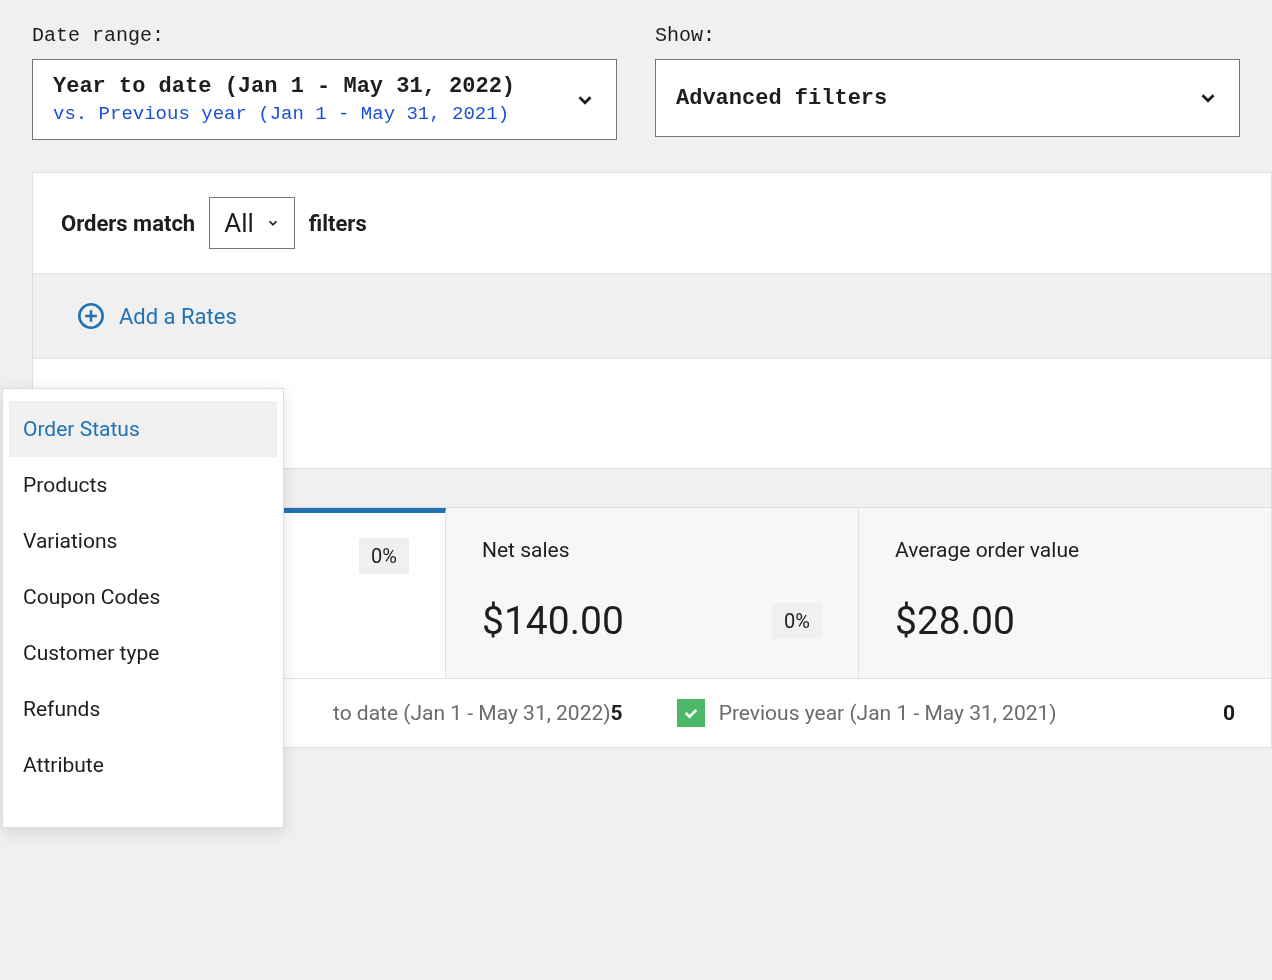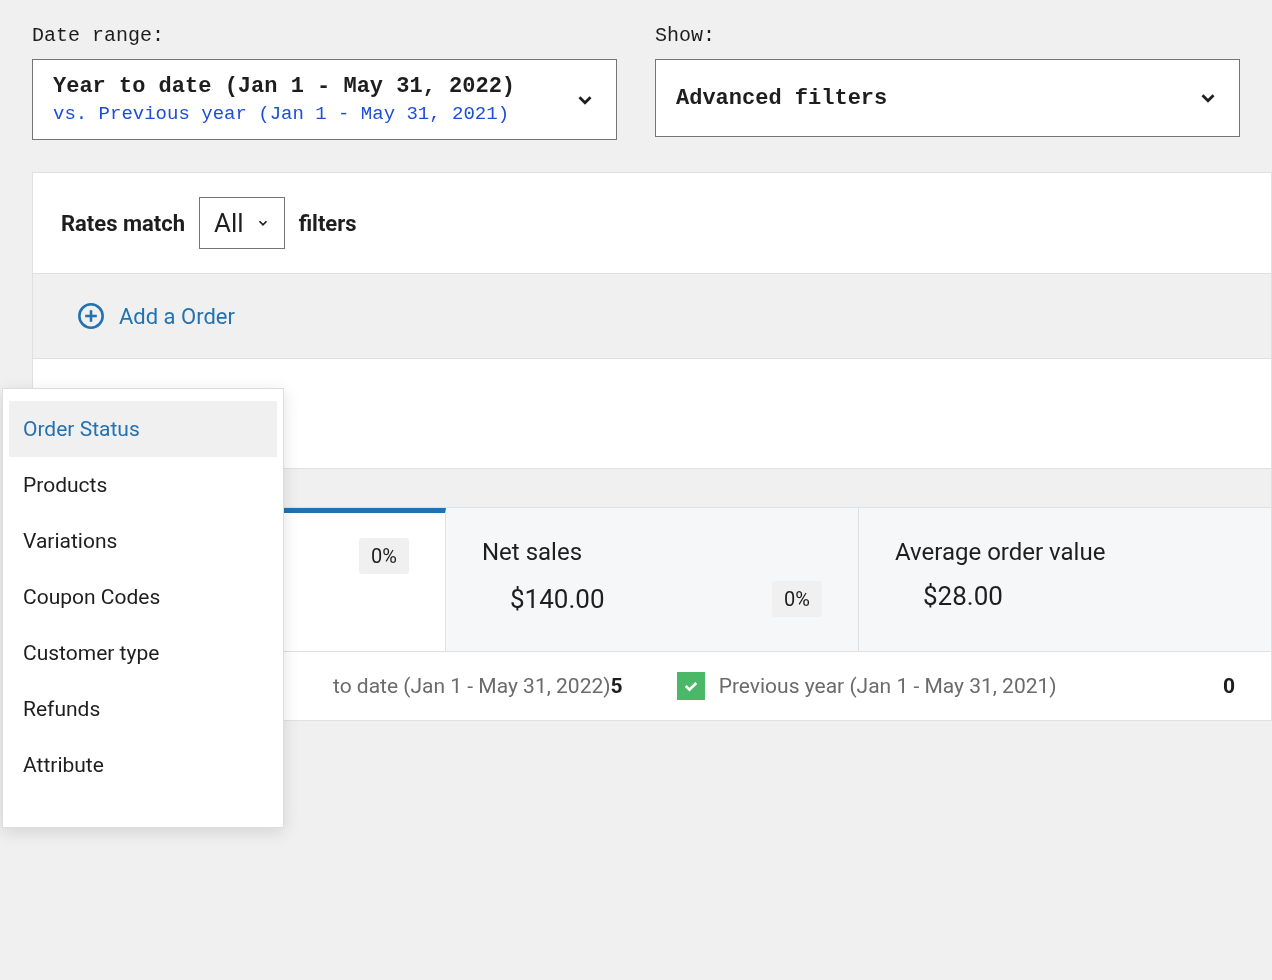--- a/index.html
+++ b/index.html
@@ -96,22 +96,22 @@
   padding: 30px 36px 34px 36px;
   border-right: 1px solid #e0e0e0;
   position: relative;
 }
 .stat-card.active {
   background: #fff;
   border-top: 5px solid #2271b1;
   padding-top: 25px;
 }
 .stat-card:last-child { border-right: none; }
-.stat-title { font-size: 24px; color: #1e1e1e; margin-bottom: 15px; }
-.stat-value { font-size: 26px; font-weight: 400; color: #1e1e1e; margin-left: 28px; }
+.stat-title { font-size: 21px; color: #1e1e1e; margin-bottom: 36px; }
+.stat-value { font-size: 39px; font-weight: 400; color: #1e1e1e; }
 .stat-body { display: flex; align-items: center; justify-content: space-between; }
 .pct-badge {
   background: #f0f0f1;
   color: #1e1e1e;
   padding: 6px 12px;
   border-radius: 3px;
   font-size: 20px;
 }
 
 .legend-row {
@@ -182,37 +182,37 @@
       </div>
       <svg class="chevron" viewBox="0 0 24 24" fill="none" stroke="#1e1e1e" stroke-width="3">
           <polyline points="6 9 12 15 18 9"></polyline>
         </svg>
     </div>
   </div>
 </div>
 
 <div class="panel">
   <div class="match-row">
-    <span>Rates match</span>
+    <span>Orders match</span>
     <div class="match-select">
       <span>All</span>
       <svg class="mini-chevron" viewBox="0 0 24 24" fill="none" stroke="#1e1e1e" stroke-width="3">
           <polyline points="6 9 12 15 18 9"></polyline>
         </svg>
     </div>
     <span class="match-suffix">filters</span>
   </div>
 
   <div class="add-filter-row">
     <svg class="plus-circle" viewBox="0 0 24 24" fill="none" stroke="#2271b1" stroke-width="2.2">
         <circle cx="12" cy="12" r="10"></circle>
         <line x1="12" y1="7" x2="12" y2="17"></line>
         <line x1="7" y1="12" x2="17" y2="12"></line>
       </svg>
-    <span>Add a Order</span>
+    <span>Add a Rates</span>
   </div>
 
   <div class="spacer"></div>
   <div class="gap"></div>
 
   <div class="stats">
     <div class="stat-card active">
       <div class="stat-body">
         <span></span>
         <span class="pct-badge">0%</span>

